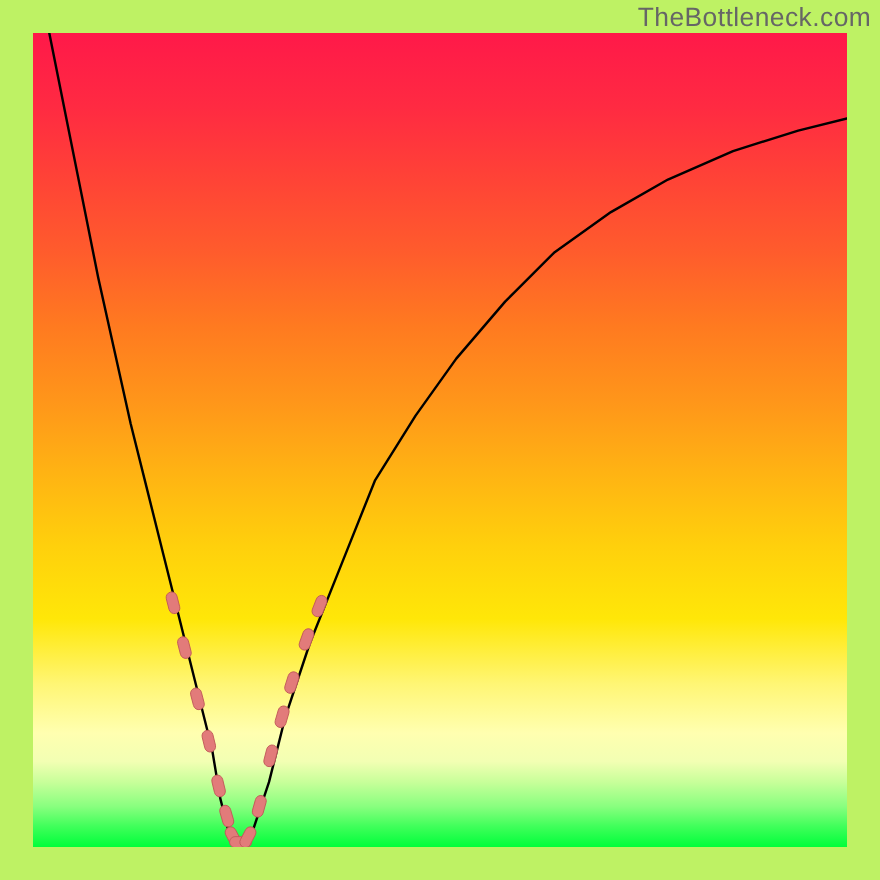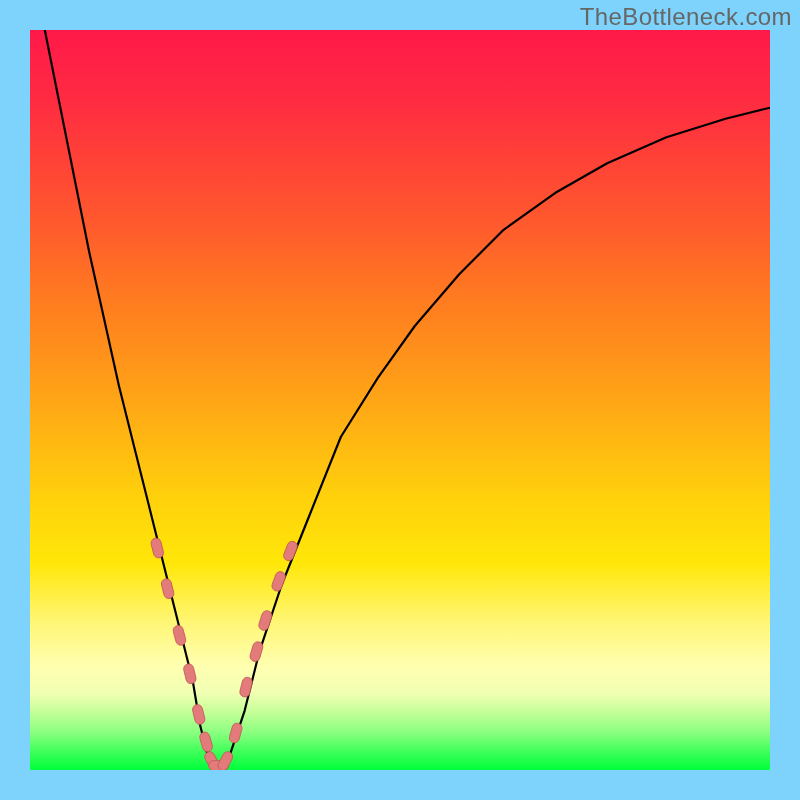--- a/index.html
+++ b/index.html
@@ -8,21 +8,21 @@
     width: 800px;
     height: 800px;
     overflow: hidden;
     background: #000;
     font-family: Arial, Helvetica, sans-serif;
   }
   .frame {
     position: relative;
     width: 800px;
     height: 800px;
-    background: #7dd3fc;
+    background: #bef264;
   }
   .plot-area {
     position: absolute;
     left: 30px;
     top: 30px;
     width: 740px;
     height: 740px;
     overflow: hidden;
   }
   .gradient-bg {

